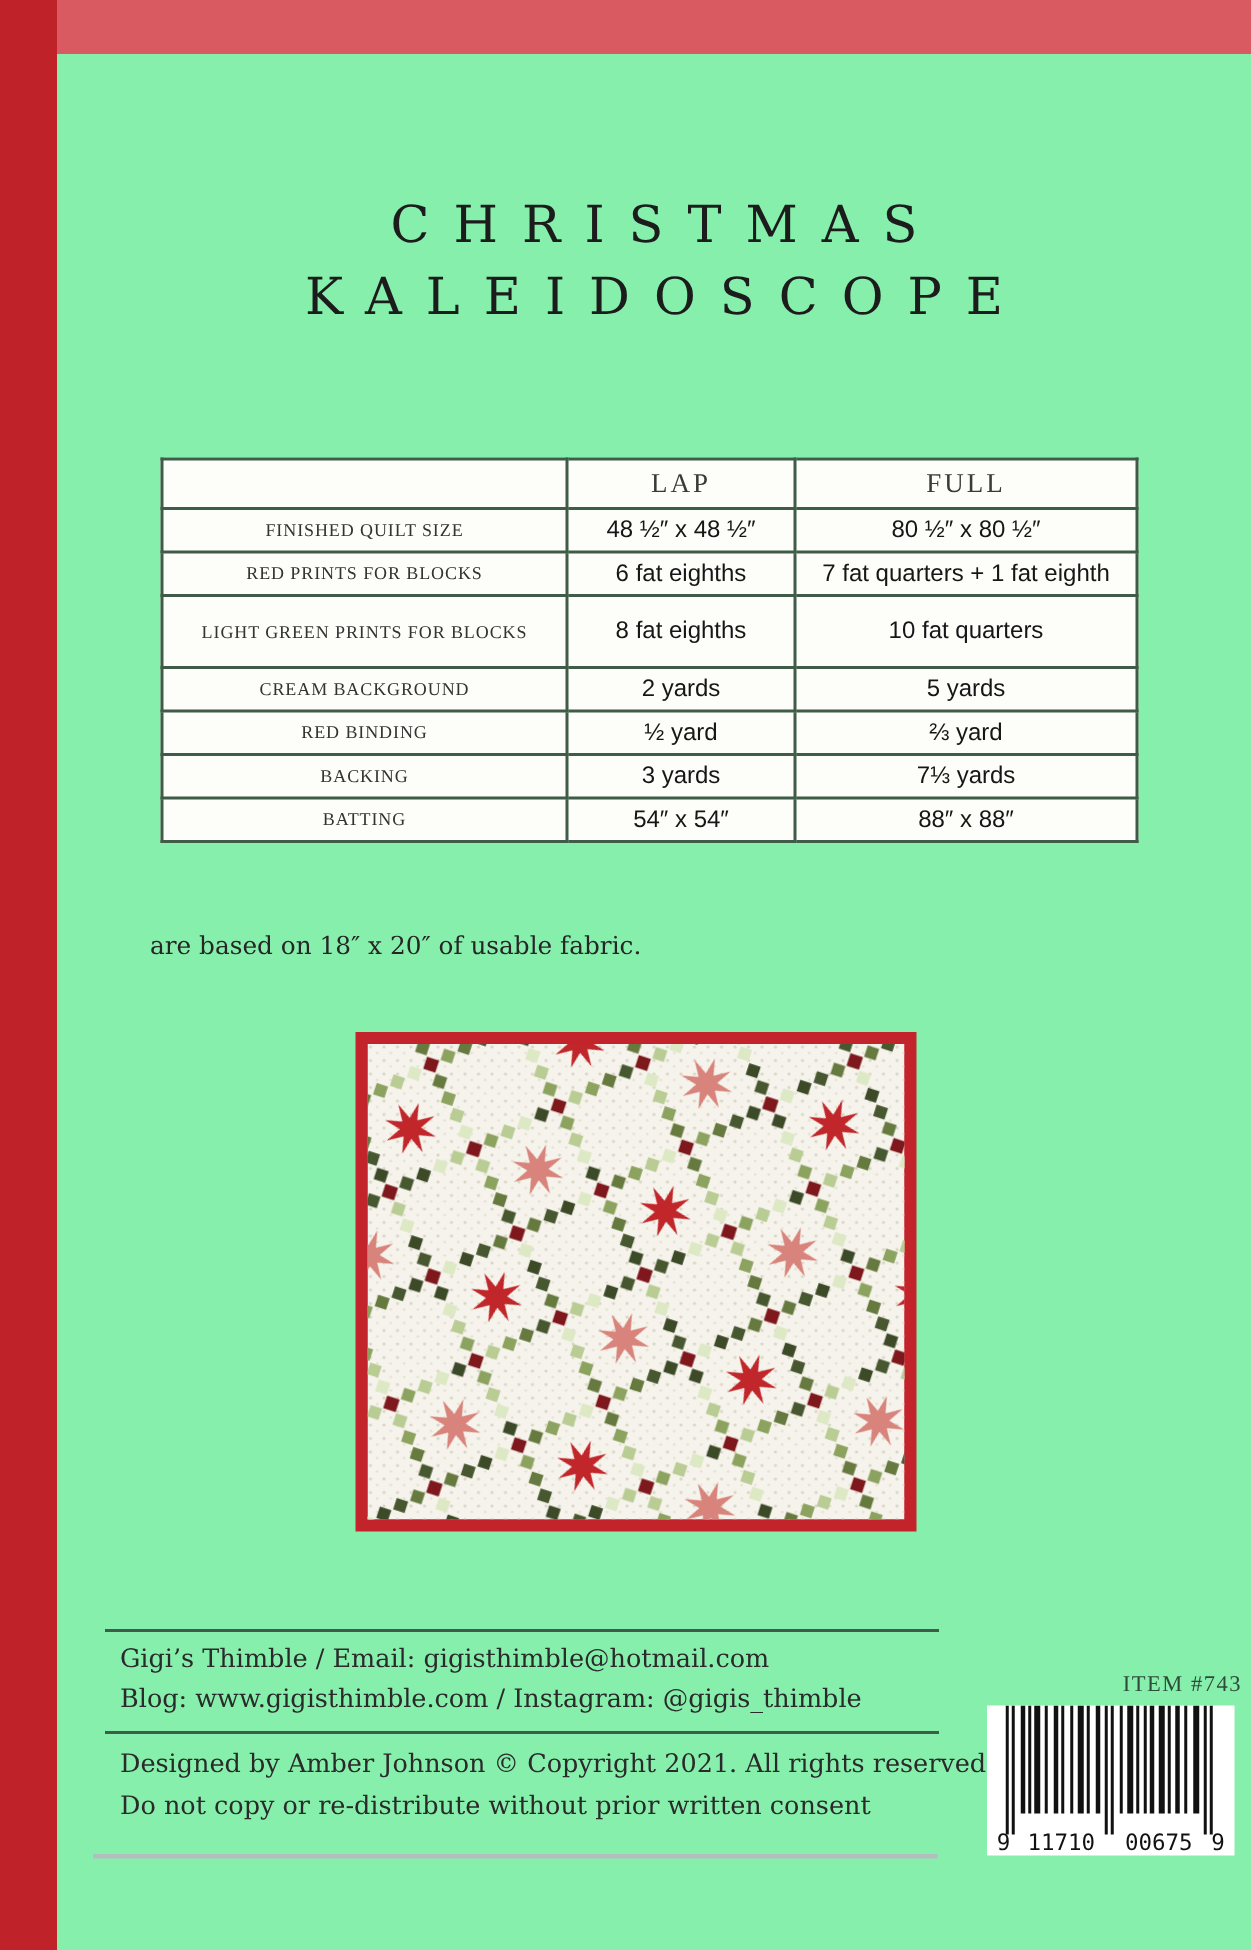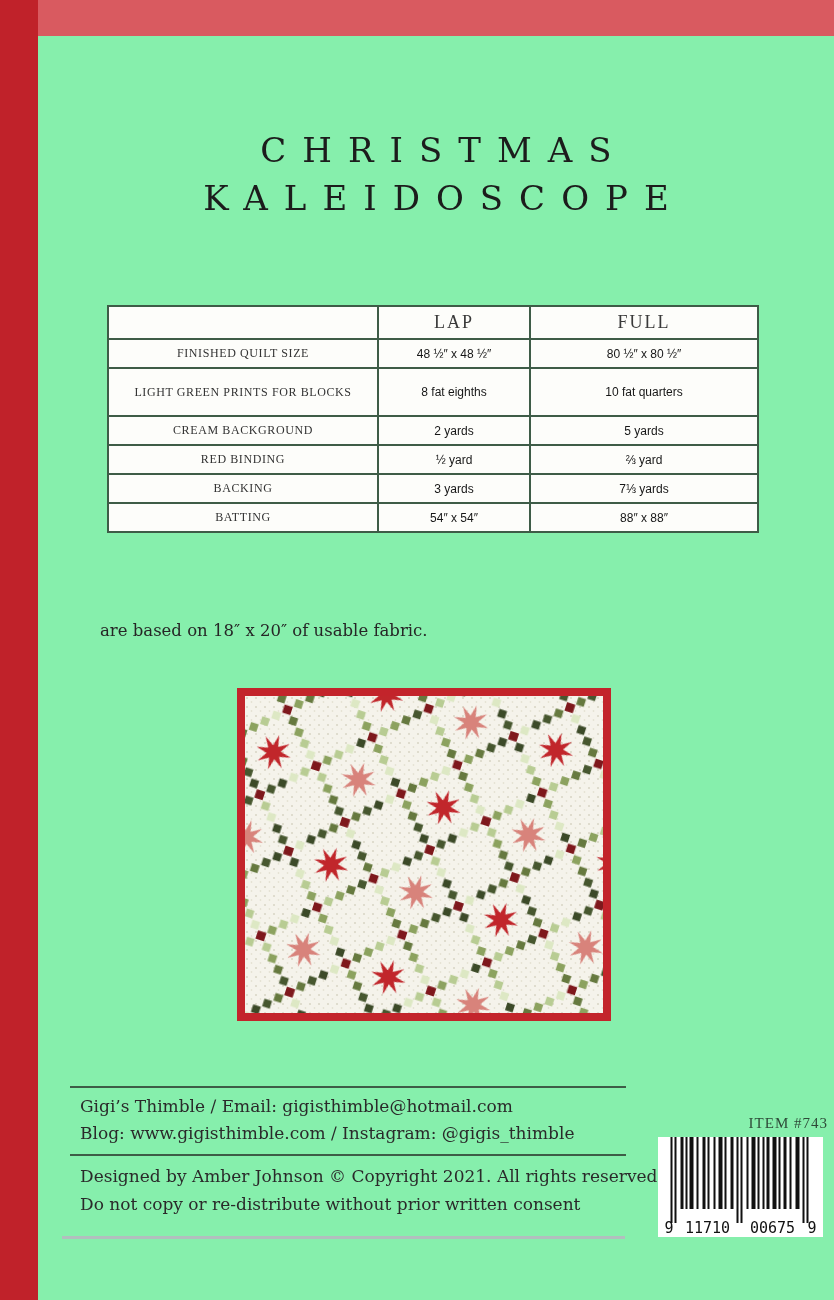--- a/index.html
+++ b/index.html
@@ -13,21 +13,21 @@
   .title .line{font-size:34px;line-height:48px;letter-spacing:16px;text-indent:16px;}
 
   table.size-table{position:absolute;left:95px;top:305px;width:650px;border-collapse:collapse;
          table-layout:fixed;background:#FDFDFA;margin-left:12px;}
   table.size-table td{border:2px solid #3E5C47;text-align:center;vertical-align:middle;padding:2px 4px;}
   table.size-table col.c-label{width:270px;}
   table.size-table col.c-lap{width:152px;}
   table.size-table col.c-full{width:228px;}
   td.lbl{font-family:"Liberation Serif",serif;font-size:12px;letter-spacing:0.6px;color:#333;}
   td.hdr{font-family:"Liberation Serif",serif;font-size:18px;letter-spacing:2px;color:#3a3a3a;height:27px;}
-  td.val{font-family:"Liberation Sans",sans-serif;font-size:12px;color:#161616;}
+  td.val{font-family:"Liberation Sans",sans-serif;font-size:16px;color:#161616;}
   tr.h1{height:29px;} tr.h2{height:48px;}
 
   .note{position:absolute;left:100px;top:618px;width:630px;font-family:"DejaVu Serif",serif;
         font-size:16.5px;line-height:1.62;color:#262626;}
 
   .quilt-frame{position:absolute;left:237px;top:688px;width:374px;height:333px;
         background:#C3242B;padding:8px;box-sizing:border-box;}
   .quilt-photo{width:358px;height:317px;display:block;}
 
   .rule{position:absolute;height:2px;background:#3E5C47;}
@@ -65,20 +65,25 @@
     <tbody>
         <tr>
       <td class="hdr"></td>
       <td class="hdr">LAP</td>
       <td class="hdr">FULL</td>
     </tr>
     <tr class="h1">
       <td class="lbl">FINISHED QUILT SIZE</td>
       <td class="val">48 ½″ x 48 ½″</td>
       <td class="val">80 ½″ x 80 ½″</td>
+    </tr>
+    <tr class="h1">
+      <td class="lbl">RED PRINTS FOR BLOCKS</td>
+      <td class="val">6 fat eighths</td>
+      <td class="val">7 fat quarters + 1 fat eighth</td>
     </tr>
     <tr class="h2">
       <td class="lbl">LIGHT GREEN PRINTS FOR BLOCKS</td>
       <td class="val">8 fat eighths</td>
       <td class="val">10 fat quarters</td>
     </tr>
     <tr class="h1">
       <td class="lbl">CREAM BACKGROUND</td>
       <td class="val">2 yards</td>
       <td class="val">5 yards</td>

